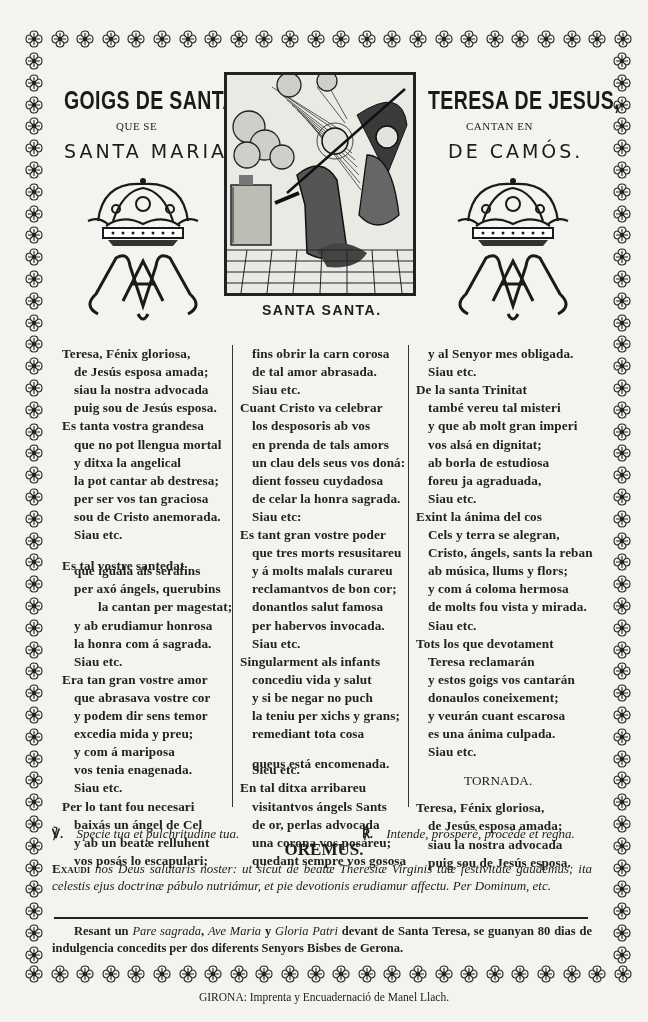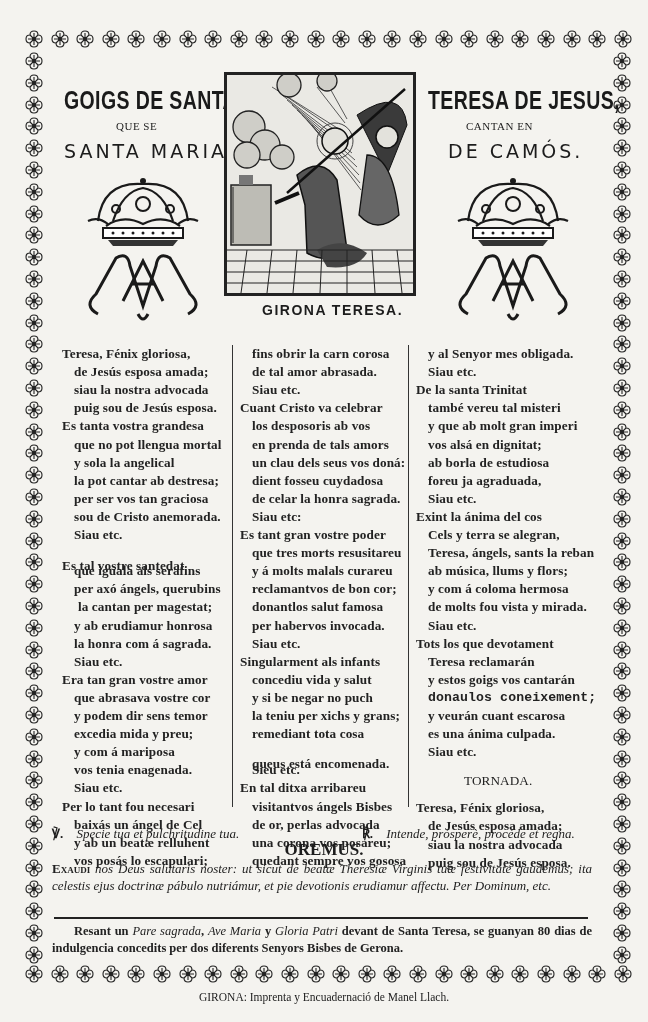--- a/index.html
+++ b/index.html
@@ -1310,21 +1310,21 @@
       <line x1="20" y1="175" x2="14" y2="218"></line>
         <line x1="45" y1="175" x2="40" y2="218"></line>
       <line x1="70" y1="175" x2="66" y2="218"></line>
         <line x1="95" y1="175" x2="93" y2="218"></line>
       <line x1="120" y1="175" x2="120" y2="218"></line>
         <line x1="145" y1="175" x2="148" y2="218"></line>
       <line x1="170" y1="175" x2="175" y2="218"></line>
     </g>
   </svg>
 </div>
-<div class="abs caption" style="left:262px; top:302px;">GIRONA TERESA.</div>
+<div class="abs caption" style="left:262px; top:302px;">SANTA SANTA.</div>
 
 <div class="abs" style="left:78px; top:176px;">
   <svg width="130" height="150" viewBox="0 0 130 150">
     <g fill="none" stroke="#1a1a1a" stroke-width="2.2">
       <path d="M20 45 Q25 5 65 8 Q105 5 110 45"></path>
       <path d="M35 45 Q45 15 65 12 Q85 15 95 45"></path>
       <path d="M10 45 Q20 40 30 48 M120 45 Q110 40 100 48"></path>
       <path d="M28 50 Q45 38 65 48 Q85 38 102 50"></path>
     </g>
     <rect x="25" y="52" width="80" height="10" fill="#fff" stroke="#1a1a1a" stroke-width="2"></rect>
@@ -1382,29 +1382,29 @@
   </svg>
 </div>
 
 <div id="col0" class="col" style="left:62px;">
     <div class="line" style="top: 0px; left: 0px;">Teresa, Fénix gloriosa,</div>
     <div class="line" style="top: 18.1px; left: 12px;">de Jesús esposa amada;</div>
     <div class="line" style="top: 36.2px; left: 12px;">siau la nostra advocada</div>
     <div class="line" style="top: 54.3px; left: 12px;">puig sou de Jesús esposa.</div>
     <div class="line" style="top: 72.4px; left: 0px;">Es tanta vostra grandesa</div>
     <div class="line" style="top: 90.5px; left: 12px;">que no pot llengua mortal</div>
-    <div class="line" style="top: 108.6px; left: 12px;">y sola la angelical</div>
+    <div class="line" style="top: 108.6px; left: 12px;">y ditxa la angelical</div>
     <div class="line" style="top: 126.7px; left: 12px;">la pot cantar ab destresa;</div>
     <div class="line" style="top: 144.8px; left: 12px;">per ser vos tan graciosa</div>
     <div class="line" style="top: 162.9px; left: 12px;">sou de Cristo anemorada.</div>
     <div class="line" style="top: 181px; left: 12px;">Siau etc.</div>
     <div class="line" style="top: 212px; left: 0px;">Es tal vostre santedat</div>
     <div class="line" style="top: 217.2px; left: 12px;">que iguala als serafins</div>
     <div class="line" style="top: 235.3px; left: 12px;">per axó ángels, querubins</div>
-    <div class="line" style="top: 253.4px; left: 4px; padding-left: 12px;">la cantan per magestat;</div>
+    <div class="line" style="top: 253.4px; left: 24px; padding-left: 12px;">la cantan per magestat;</div>
     <div class="line" style="top: 271.5px; left: 12px;">y ab erudiamur honrosa</div>
     <div class="line" style="top: 289.6px; left: 12px;">la honra com á sagrada.</div>
     <div class="line" style="top: 307.7px; left: 12px;">Siau etc.</div>
     <div class="line" style="top: 325.8px; left: 0px;">Era tan gran vostre amor</div>
     <div class="line" style="top: 343.9px; left: 12px;">que abrasava vostre cor</div>
     <div class="line" style="top: 362px; left: 12px;">y podem dir sens temor</div>
     <div class="line" style="top: 380.1px; left: 12px;">excedia mida y preu;</div>
     <div class="line" style="top: 398.2px; left: 12px;">y com á mariposa</div>
     <div class="line" style="top: 416.3px; left: 12px;">vos tenia enagenada.</div>
     <div class="line" style="top: 434.4px; left: 12px;">Siau etc.</div>
@@ -1433,47 +1433,47 @@
     <div class="line" style="top: 271.5px; left: 12px;">per habervos invocada.</div>
     <div class="line" style="top: 289.6px; left: 12px;">Siau etc.</div>
     <div class="line" style="top: 307.7px; left: 0px;">Singularment als infants</div>
     <div class="line" style="top: 325.8px; left: 12px;">concediu vida y salut</div>
     <div class="line" style="top: 343.9px; left: 12px;">y si be negar no puch</div>
     <div class="line" style="top: 362px; left: 12px;">la teniu per xichs y grans;</div>
     <div class="line" style="top: 380.1px; left: 12px;">remediant tota cosa</div>
     <div class="line" style="top: 398.2px; left: 12px; margin-top: 12px;">queus está encomenada.</div>
     <div class="line" style="top: 416.3px; left: 12px;">Sieu etc.</div>
     <div class="line" style="top: 434.4px; left: 0px;">En tal ditxa arribareu</div>
-    <div class="line" style="top: 452.5px; left: 12px;">visitantvos ángels Bisbes</div>
+    <div class="line" style="top: 452.5px; left: 12px;">visitantvos ángels Sants</div>
     <div class="line" style="top: 470.6px; left: 12px;">de or, perlas advocada</div>
     <div class="line" style="top: 488.7px; left: 12px;">una corona vos posareu;</div>
     <div class="line" style="top: 506.8px; left: 12px;">quedant sempre vos gososa</div>
   </div>
 <div class="divider" style="left:408px;"></div>
 <div id="col2" class="col" style="left:416px;">
     <div class="line" style="top: 0px; left: 12px;">y al Senyor mes obligada.</div>
     <div class="line" style="top: 18.1px; left: 12px;">Siau etc.</div>
     <div class="line" style="top: 36.2px; left: 0px;">De la santa Trinitat</div>
     <div class="line" style="top: 54.3px; left: 12px;">també vereu tal misteri</div>
     <div class="line" style="top: 72.4px; left: 12px;">y que ab molt gran imperi</div>
     <div class="line" style="top: 90.5px; left: 12px;">vos alsá en dignitat;</div>
     <div class="line" style="top: 108.6px; left: 12px;">ab borla de estudiosa</div>
     <div class="line" style="top: 126.7px; left: 12px;">foreu ja agraduada,</div>
     <div class="line" style="top: 144.8px; left: 12px;">Siau etc.</div>
     <div class="line" style="top: 162.9px; left: 0px;">Exint la ánima del cos</div>
     <div class="line" style="top: 181px; left: 12px;">Cels y terra se alegran,</div>
-    <div class="line" style="top: 199.1px; left: 12px;">Teresa, ángels, sants la reban</div>
+    <div class="line" style="top: 199.1px; left: 12px;">Cristo, ángels, sants la reban</div>
     <div class="line" style="top: 217.2px; left: 12px;">ab música, llums y flors;</div>
     <div class="line" style="top: 235.3px; left: 12px;">y com á coloma hermosa</div>
     <div class="line" style="top: 253.4px; left: 12px;">de molts fou vista y mirada.</div>
     <div class="line" style="top: 271.5px; left: 12px;">Siau etc.</div>
     <div class="line" style="top: 289.6px; left: 0px;">Tots los que devotament</div>
     <div class="line" style="top: 307.7px; left: 12px;">Teresa reclamarán</div>
     <div class="line" style="top: 325.8px; left: 12px;">y estos goigs vos cantarán</div>
-    <div class="line" style="top: 343.9px; left: 12px; font-family: Liberation Mono, monospace;">donaulos coneixement;</div>
+    <div class="line" style="top: 343.9px; left: 12px;">donaulos coneixement;</div>
     <div class="line" style="top: 362px; left: 12px;">y veurán cuant escarosa</div>
     <div class="line" style="top: 380.1px; left: 12px;">es una ánima culpada.</div>
     <div class="line" style="top: 398.2px; left: 12px;">Siau etc.</div>
     <div class="line" style="top: 427.16px; left: 48px; font-weight: normal;">TORNADA.</div>
     <div class="line" style="top: 454.31px; left: 0px;">Teresa, Fénix gloriosa,</div>
     <div class="line" style="top: 472.41px; left: 12px;">de Jesús esposa amada;</div>
     <div class="line" style="top: 490.51px; left: 12px;">siau la nostra advocada</div>
     <div class="line" style="top: 508.61px; left: 12px;">puig sou de Jesús esposa.</div>
   </div>
 

